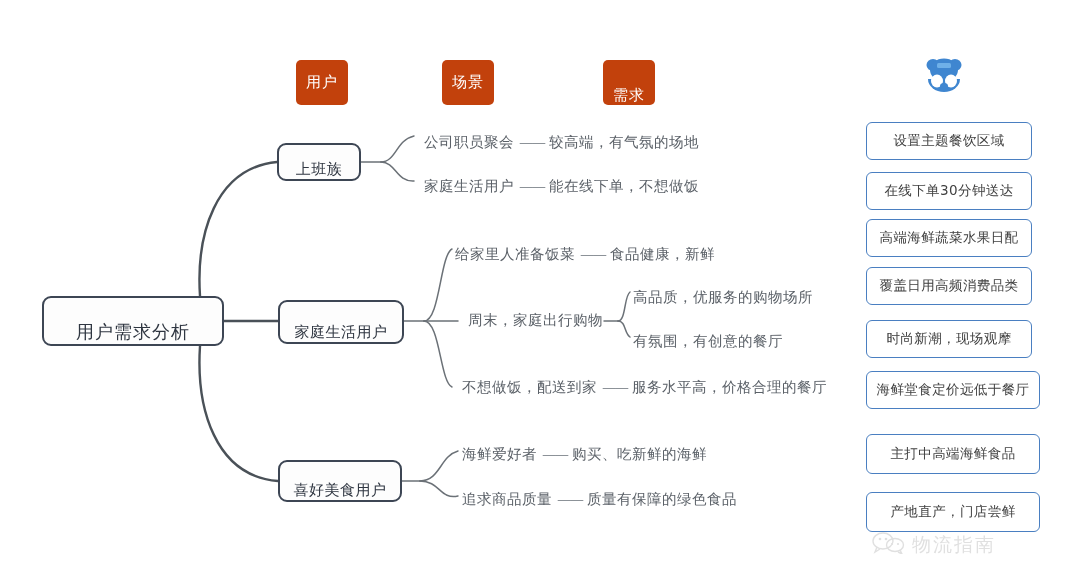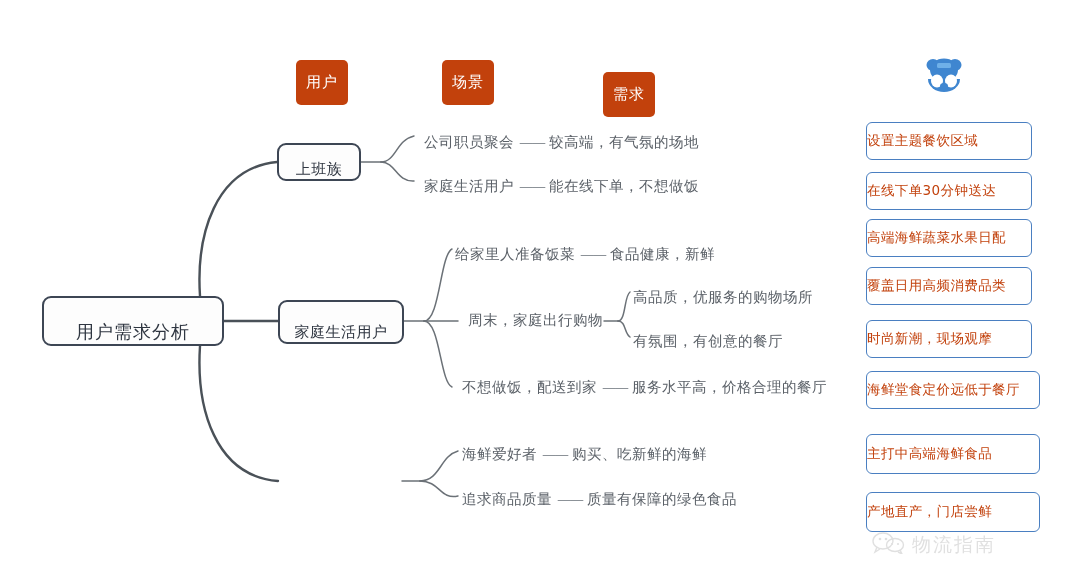--- a/index.html
+++ b/index.html
@@ -29,23 +29,23 @@
 
   
   .leaf{
     position:absolute;white-space:nowrap;font-size:14.5px;color:#5b6168;
     letter-spacing:.5px;
   }
   .leaf .dash{color:#8c9298;letter-spacing:-2px;padding:0 5px;}
 
   
   .sol{
-    position:absolute;display:flex;align-items:center;justify-content:flex-start;
+    position:absolute;display:flex;align-items:center;justify-content:center;
     border:1.6px solid #4a7fc1;border-radius:6px;background:#ffffff;
-    color:#c2410c;font-size:13.5px;letter-spacing:.4px;box-sizing:border-box;
+    color:#404040;font-size:13.5px;letter-spacing:.4px;box-sizing:border-box;
   }
 
   
   .bear{position:absolute;}
 
   
   .watermark{
     position:absolute;display:flex;align-items:center;gap:6px;
     opacity:.30;color:#9a9a9a;font-size:19px;letter-spacing:2px;
     user-select:none;
@@ -91,21 +91,21 @@
       <path d="M 420 481 C 440 481 440 500 458 496"></path>
     </g>
   </svg>
 
   <div class="col-tag" style="left:296px;top:60px;width:52px;height:45px;">
     <span>用户</span>
   </div>
   <div class="col-tag" style="left:442px;top:60px;width:52px;height:45px;">
     <span>场景</span>
   </div>
-  <div class="col-tag" style="left:603px;top:72px;width:52px;height:45px;">
+  <div class="col-tag" style="left:603px;top:60px;width:52px;height:45px;align-items:flex-end;">
     <span>需求</span>
   </div>
 
   <div class="bear" style="left:922px;top:55px;">
     <svg width="44" height="44" viewBox="0 0 44 44">
       <ellipse cx="11" cy="10" rx="6.5" ry="6" fill="#3f86d0"></ellipse>
       <ellipse cx="33" cy="10" rx="6.5" ry="6" fill="#3f86d0"></ellipse>
       <ellipse cx="22" cy="15" rx="14" ry="11.5" fill="#3f86d0"></ellipse>
       <rect x="15" y="8" width="14" height="5" rx="1.5" fill="#6fb0e8"></rect>
       <path d="M6 24 a16 13 0 0 0 32 0 z" fill="#3f86d0"></path>
@@ -141,20 +141,23 @@
   <div class="leaf" style="left:633px;top:288px;">
     <span>高品质，优服务的购物场所</span>
   </div>
   <div class="leaf" style="left:633px;top:332px;">
     <span>有氛围，有创意的餐厅</span>
   </div>
   <div class="leaf" style="left:462px;top:378px;">
     <span>不想做饭，配送到家</span><span class="dash">——</span><span>服务水平高，价格合理的餐厅</span>
   </div>
 
+  <div class="node" style="left:278px;top:460px;width:124px;height:42px;">
+    <span>喜好美食用户</span>
+  </div>
   <div class="leaf" style="left:462px;top:445px;">
     <span>海鲜爱好者</span><span class="dash">——</span><span>购买、吃新鲜的海鲜</span>
   </div>
   <div class="leaf" style="left:462px;top:490px;">
     <span>追求商品质量</span><span class="dash">——</span><span>质量有保障的绿色食品</span>
   </div>
 
   <div class="sol" style="left:866px;top:122px;width:166px;height:38px;">
     <span>设置主题餐饮区域</span>
   </div>

